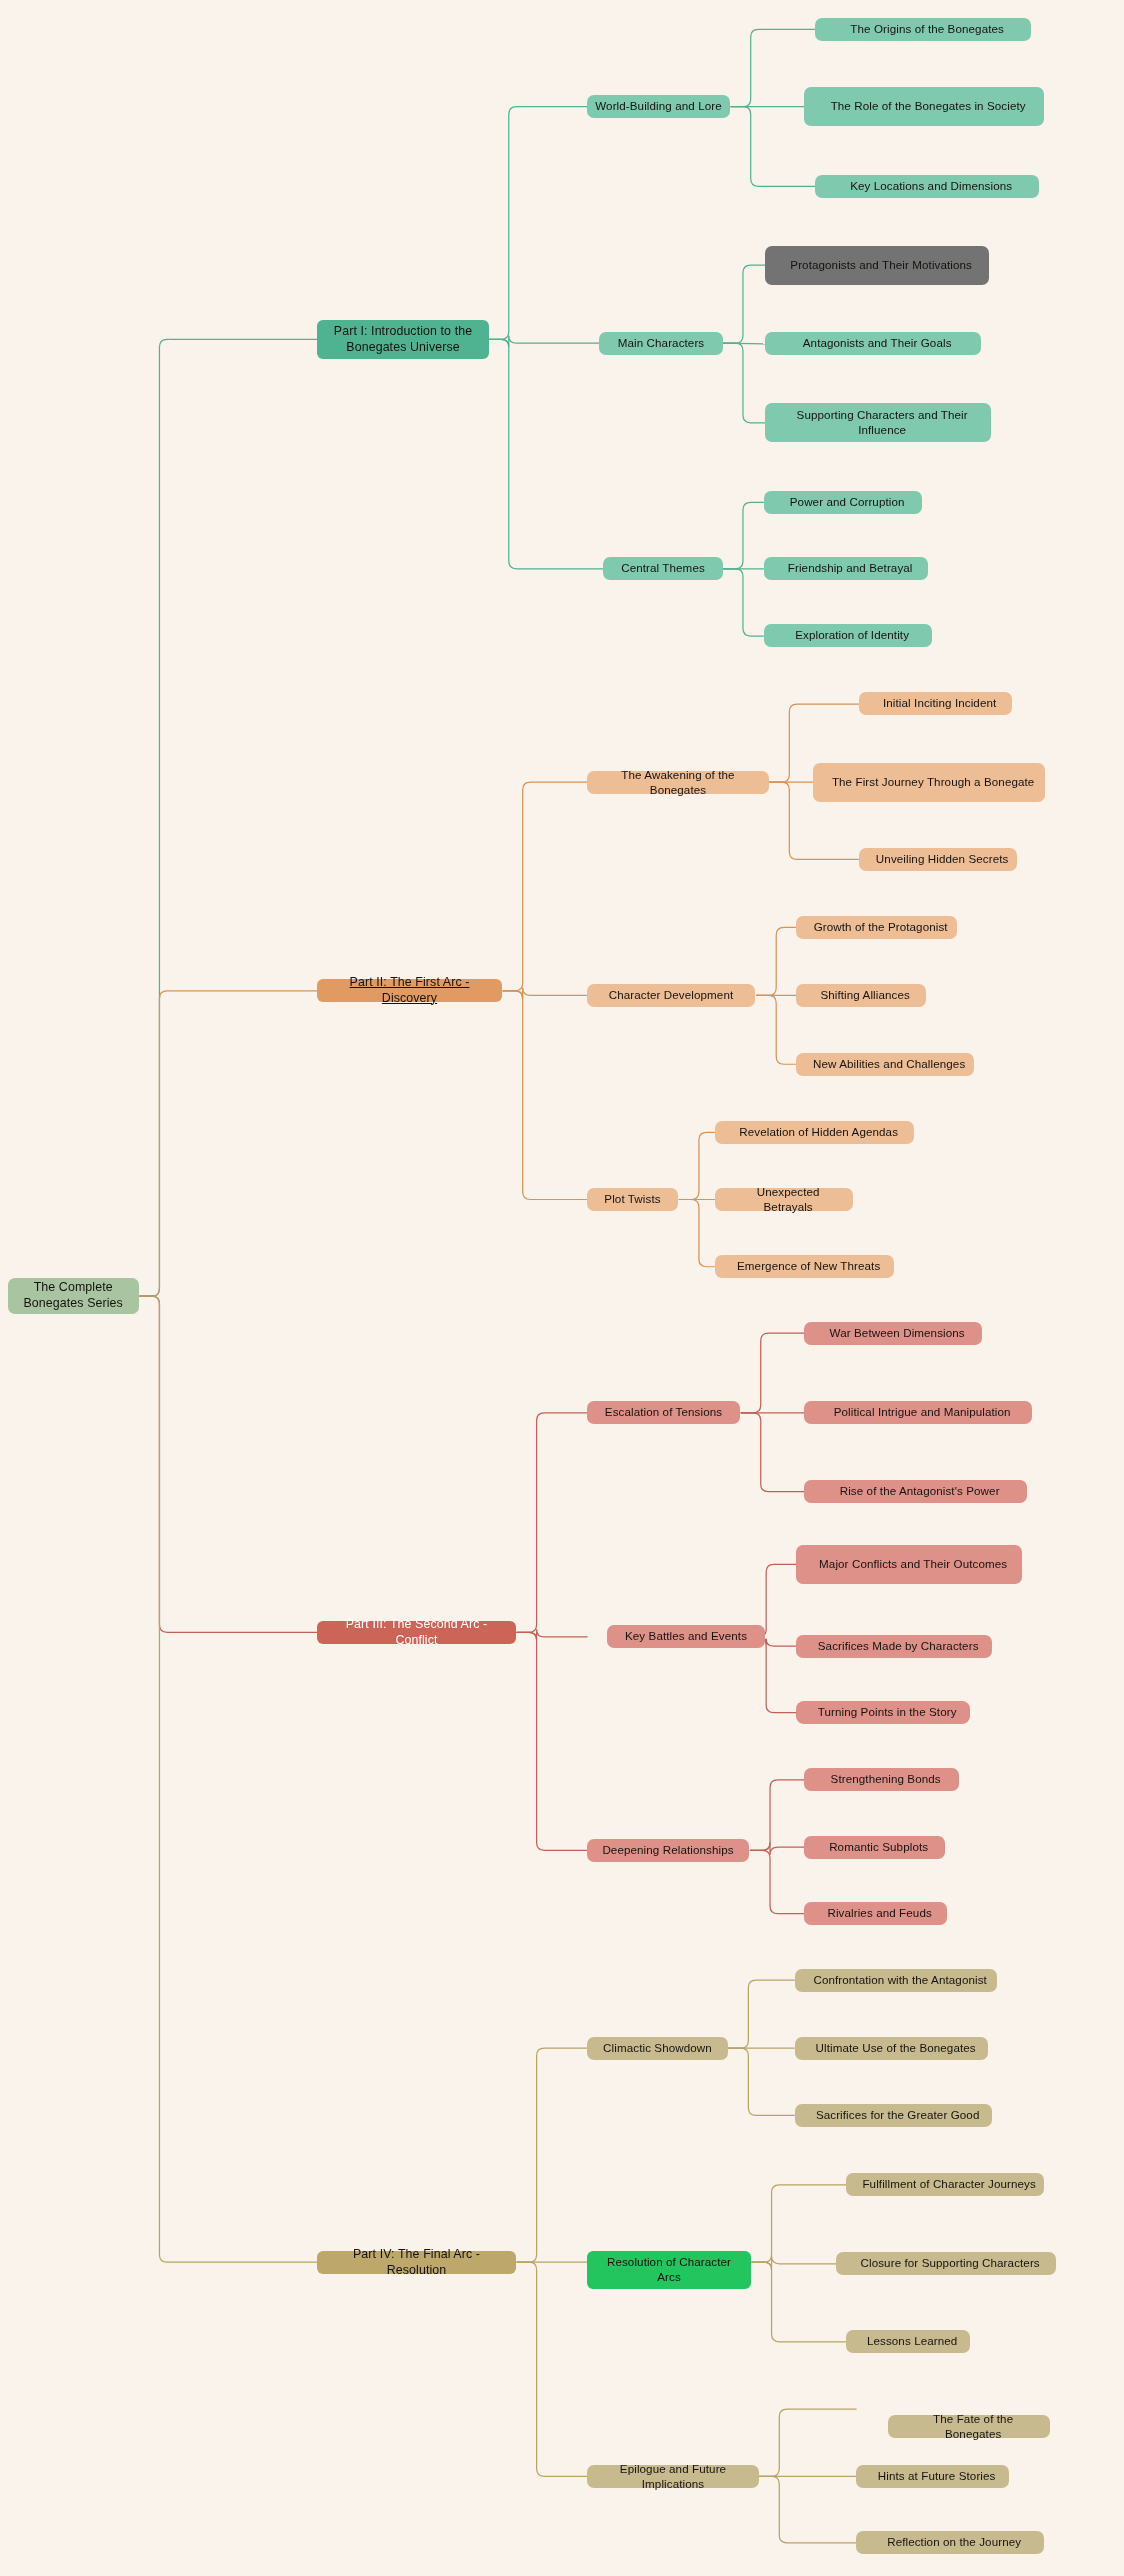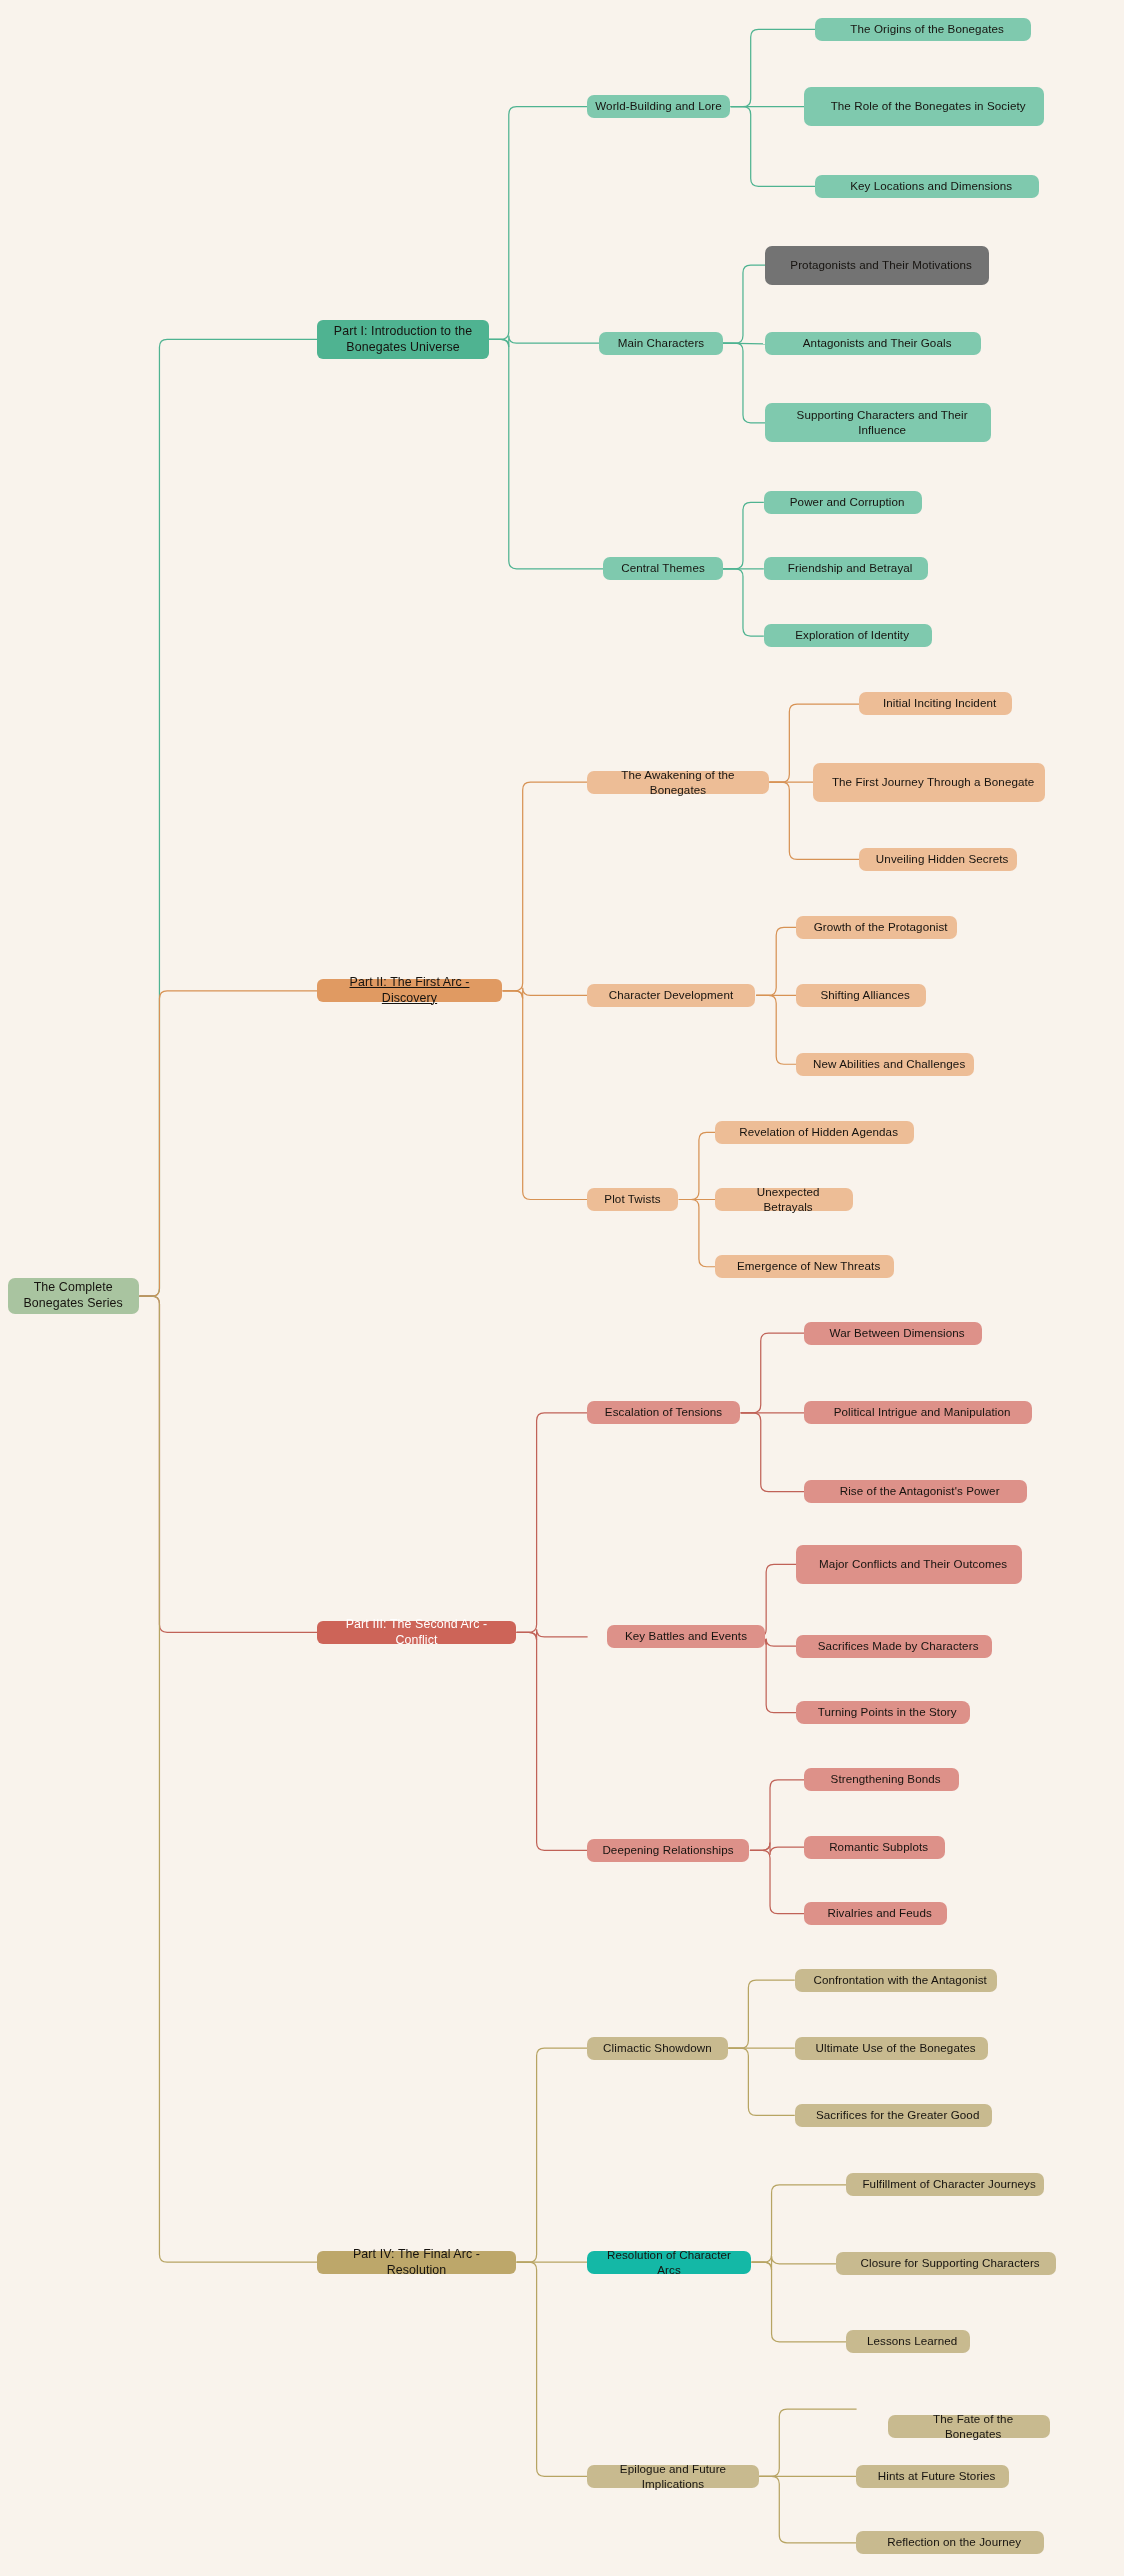--- a/index.html
+++ b/index.html
@@ -143,21 +143,21 @@
       <div class="node lvl3" style="left: 796px; top: 1701px; width: 174px; height: 23px; background: rgb(221, 145, 137); border-radius: 8px;">Turning Points in the Story</div>
       <div class="node lvl2" style="left: 587px; top: 1839px; width: 162px; height: 23px; background: rgb(221, 145, 137);">Deepening Relationships</div>
       <div class="node lvl3" style="left: 804px; top: 1768px; width: 155px; height: 23px; background: rgb(221, 145, 137);">Strengthening Bonds</div>
       <div class="node lvl3" style="left: 804px; top: 1836px; width: 141px; height: 23px; background: rgb(221, 145, 137);">Romantic Subplots</div>
       <div class="node lvl3" style="left: 804px; top: 1902px; width: 143px; height: 23px; background: rgb(221, 145, 137);">Rivalries and Feuds</div>
       <div class="node lvl1" style="left: 317px; top: 2251px; width: 199px; height: 23px; background: rgb(189, 167, 106);">Part IV: The Final Arc - Resolution</div>
       <div class="node lvl2" style="left: 587px; top: 2037px; width: 141px; height: 23px; background: rgb(200, 186, 143);">Climactic Showdown</div>
       <div class="node lvl3" style="left: 795px; top: 1969px; width: 202px; height: 23px; background: rgb(200, 186, 143);">Confrontation with the Antagonist</div>
       <div class="node lvl3" style="left: 795px; top: 2037px; width: 193px; height: 23px; background: rgb(200, 186, 143);">Ultimate Use of the Bonegates</div>
       <div class="node lvl3" style="left: 795px; top: 2104px; width: 197px; height: 23px; background: rgb(200, 186, 143);">Sacrifices for the Greater Good</div>
-      <div class="node lvl2" style="left: 587px; top: 2251px; width: 164px; height: 23px; background: #14b8a6;">Resolution of Character Arcs</div>
+      <div class="node lvl2" style="left: 587px; top: 2251px; width: 164px; height: 38px; background: #22c55e; border-radius: 6px;">Resolution of Character Arcs</div>
       <div class="node lvl3" style="left: 846px; top: 2173px; width: 198px; height: 23px; background: rgb(200, 186, 143);">Fulfillment of Character Journeys</div>
       <div class="node lvl3" style="left: 836px; top: 2252px; width: 220px; height: 23px; background: rgb(200, 186, 143);">Closure for Supporting Characters</div>
       <div class="node lvl3" style="left: 846px; top: 2330px; width: 124px; height: 23px; background: rgb(200, 186, 143);">Lessons Learned</div>
       <div class="node lvl2" style="left: 587px; top: 2465px; width: 172px; height: 23px; background: rgb(200, 186, 143);">Epilogue and Future Implications</div>
       <div class="node lvl3" style="left: 888px; top: 2397px; width: 162px; height: 23px; background: rgb(200, 186, 143); margin-top: 18px;">The Fate of the Bonegates</div>
       <div class="node lvl3" style="left: 856px; top: 2465px; width: 153px; height: 23px; background: rgb(200, 186, 143);">Hints at Future Stories</div>
       <div class="node lvl3" style="left: 856px; top: 2531px; width: 188px; height: 23px; background: rgb(200, 186, 143);">Reflection on the Journey</div>
     </div>
 </div>
 

